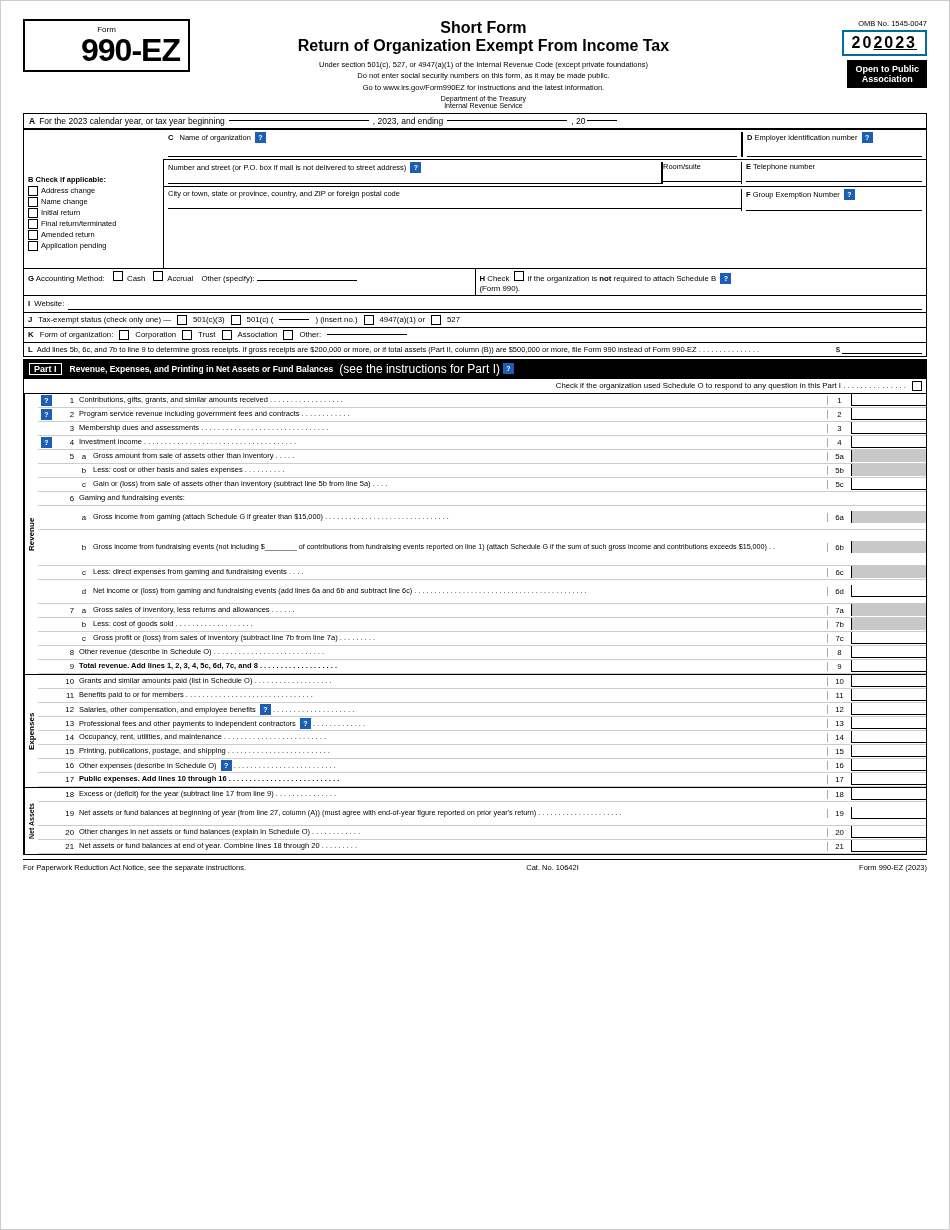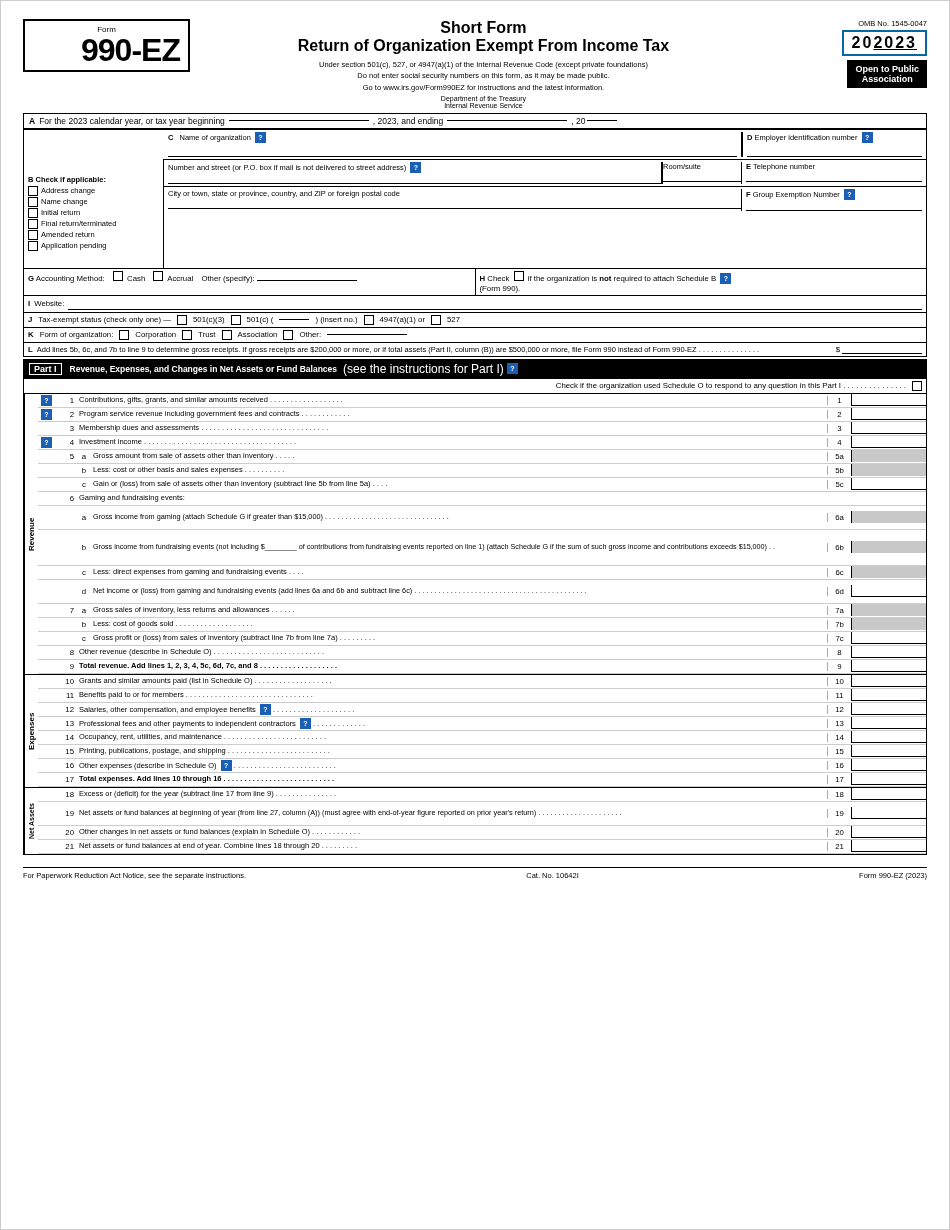--- a/index.html
+++ b/index.html
@@ -155,21 +155,21 @@
       font-weight: bold;
     }
     .shaded {
       background: #d0d0d0;
     }
     .footer-row {
       display: flex;
       justify-content: space-between;
       border-top: 1.5px solid #000;
       padding-top: 3px;
-      margin-top: 12px;
+      margin-top: 4px;
       font-size: 7.5px;
     }
     
     .website-row {
       display: flex;
       align-items: center;
       padding: 2px 4px;
       font-size: 7.8px;
       border-bottom: 0.75px solid #000;
     }
@@ -473,21 +473,21 @@
 
   <div class="l-row" style="border:0.75px solid #000;border-top:none;display:flex;align-items:flex-end;">
     <span style="font-weight:bold;margin-right:4px;">L</span>
     <span style="flex:1;font-size:7.5px;">Add lines 5b, 6c, and 7b to line 9 to determine gross receipts. If gross receipts are $200,000 or more, or if total assets (Part II, column (B)) are $500,000 or more, file Form 990 instead of Form 990-EZ . . . . . . . . . . . . . . .</span>
     <span style="margin-left:4px;">$</span>
     <span style="border-bottom:1px solid #000;display:inline-block;width:80px;margin-left:2px;"></span>
   </div>
 
   <div style="display:flex;align-items:center;background:#000;color:#fff;padding:3px 6px;margin-top:2px;">
     <span style="font-weight:bold;font-size:9px;margin-right:8px;border:1px solid #fff;padding:0 4px;">Part I</span>
-    <span style="font-weight:bold;font-size:8.5px;">Revenue, Expenses, and Changes in Net Assets or Fund Balances</span>
+    <span style="font-weight:bold;font-size:8.5px;">Revenue, Expenses, and Printing in Net Assets or Fund Balances</span>
     <span style="font-size:12px;margin-left:6px;">(see the instructions for Part I)</span>
     <span class="q-icon" style="background:#1a5fb4;margin-left:3px;">?</span>
   </div>
 
   <div style="border:0.75px solid #000;border-top:none;display:flex;align-items:center;padding:2px 4px;font-size:7.8px;justify-content:flex-end;gap:6px;">
     <span>Check if the organization used Schedule O to respond to any question in this Part I . . . . . . . . . . . . . . .</span>
     <span class="checkbox"></span>
   </div>
 
   <div class="section-with-label" style="border:0.75px solid #000;border-top:none;">
@@ -698,21 +698,21 @@
         <span style="width:17px;display:inline-block;"></span>
         <span class="lrow-num">16</span>
         <span class="lrow-desc">Other expenses (describe in Schedule O) <span class="q-icon">?</span> . . . . . . . . . . . . . . . . . . . . . . . . .</span>
         <span class="lrow-boxlabel">16</span>
         <div class="lrow-amt"></div>
       </div>
 
       <div class="lrow bold-line">
         <span style="width:17px;display:inline-block;"></span>
         <span class="lrow-num">17</span>
-        <span class="lrow-desc"><strong>Total expenses.</strong> Add lines 10 through 16 . . . . . . . . . . . . . . . . . . . . . . . . . . .</span>
+        <span class="lrow-desc"><strong>Public expenses.</strong> Add lines 10 through 16 . . . . . . . . . . . . . . . . . . . . . . . . . . .</span>
         <span class="lrow-boxlabel">17</span>
         <div class="lrow-amt"></div>
       </div>
     </div>
   </div>
 
   <div class="section-with-label" style="border:0.75px solid #000;border-top:none;">
     <div class="vert-label" style="font-size:7px;">Net Assets</div>
     <div class="lines-body">
 

